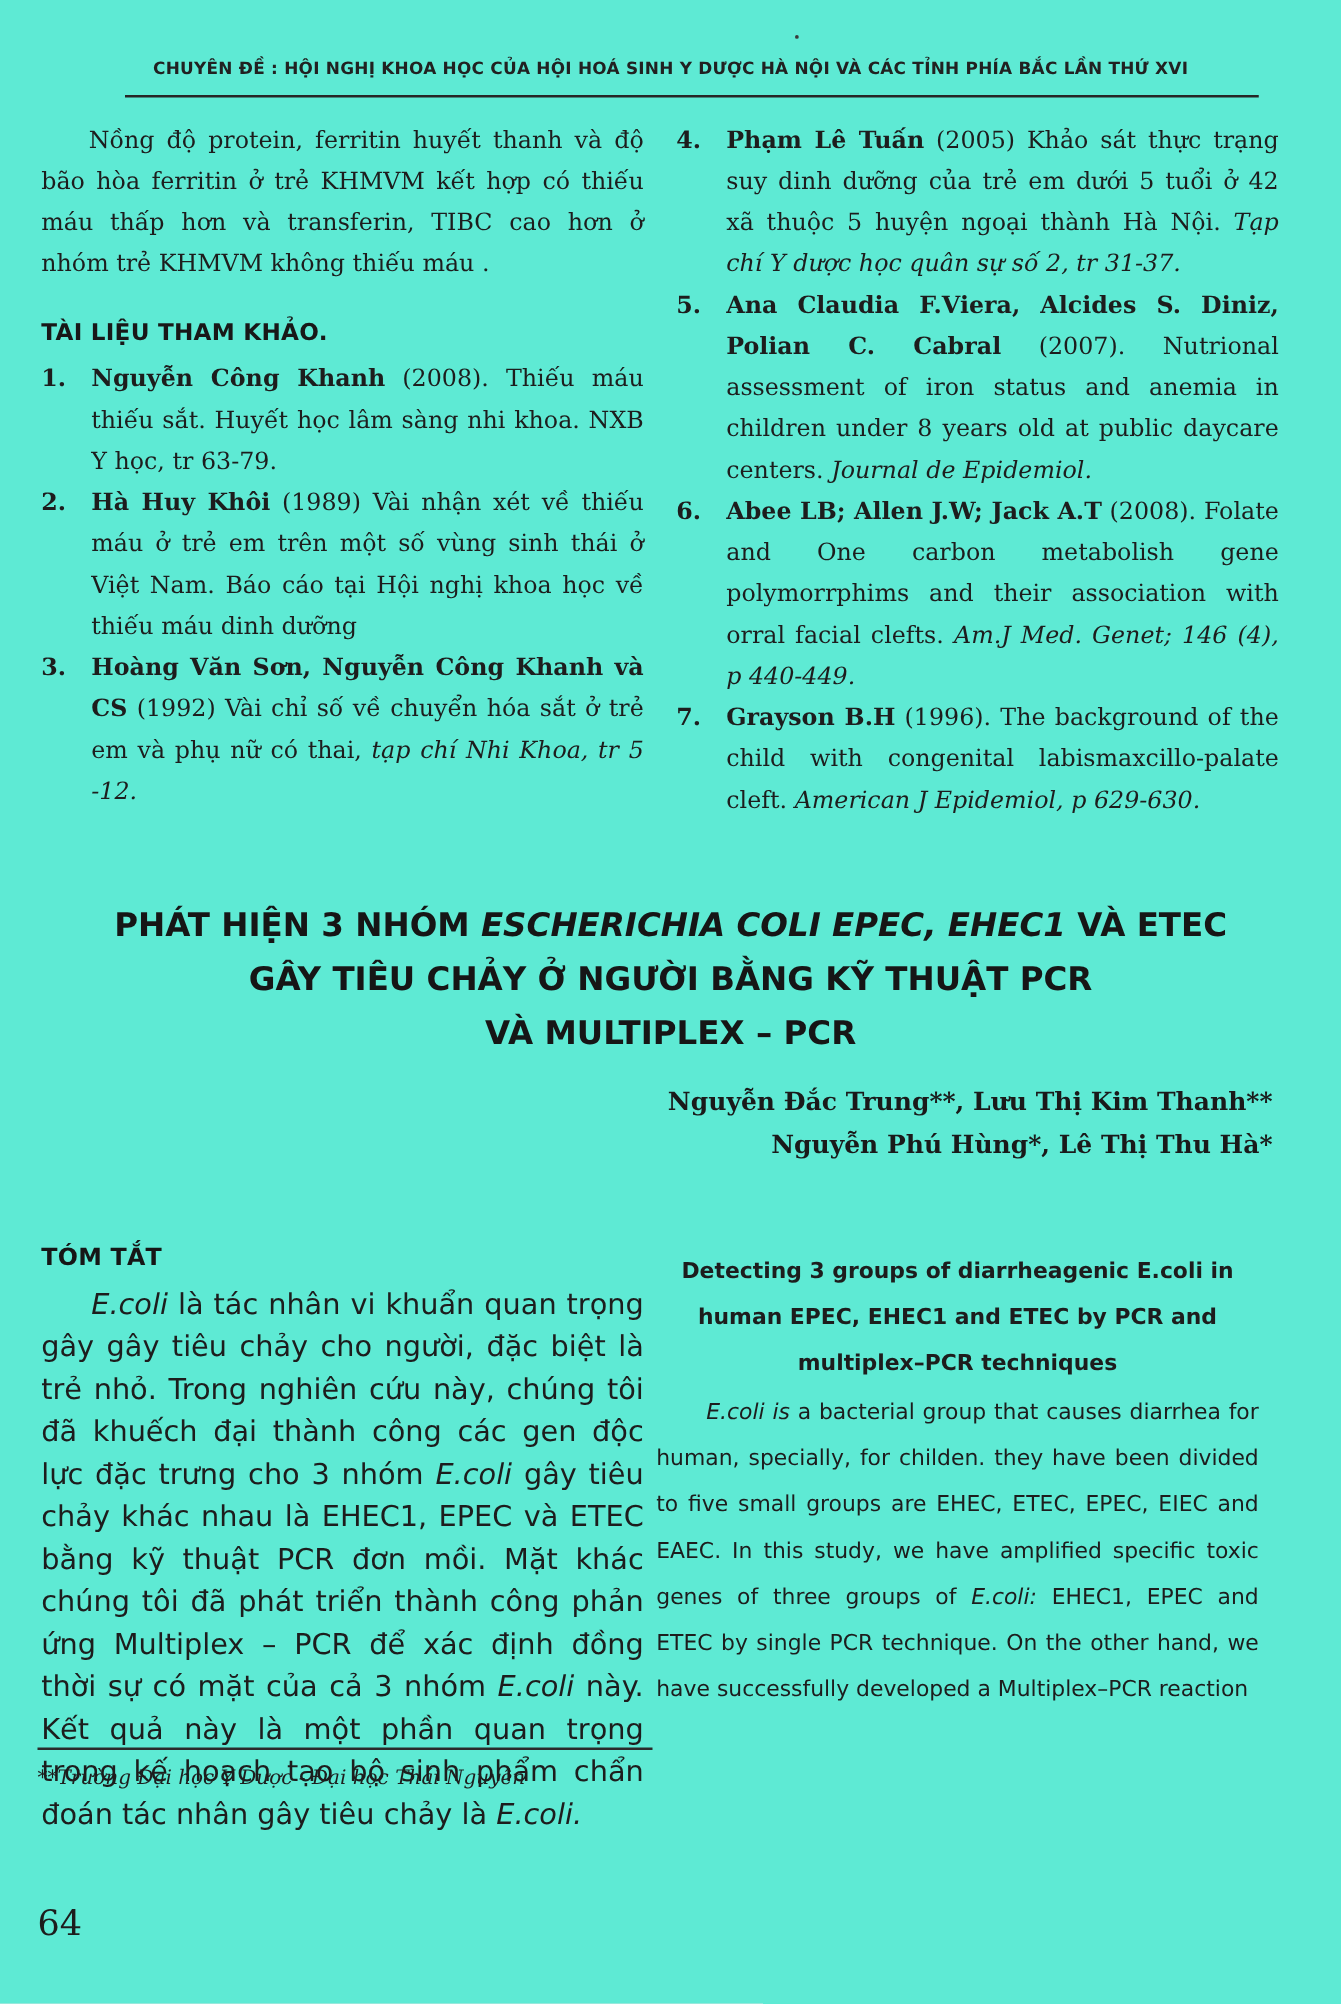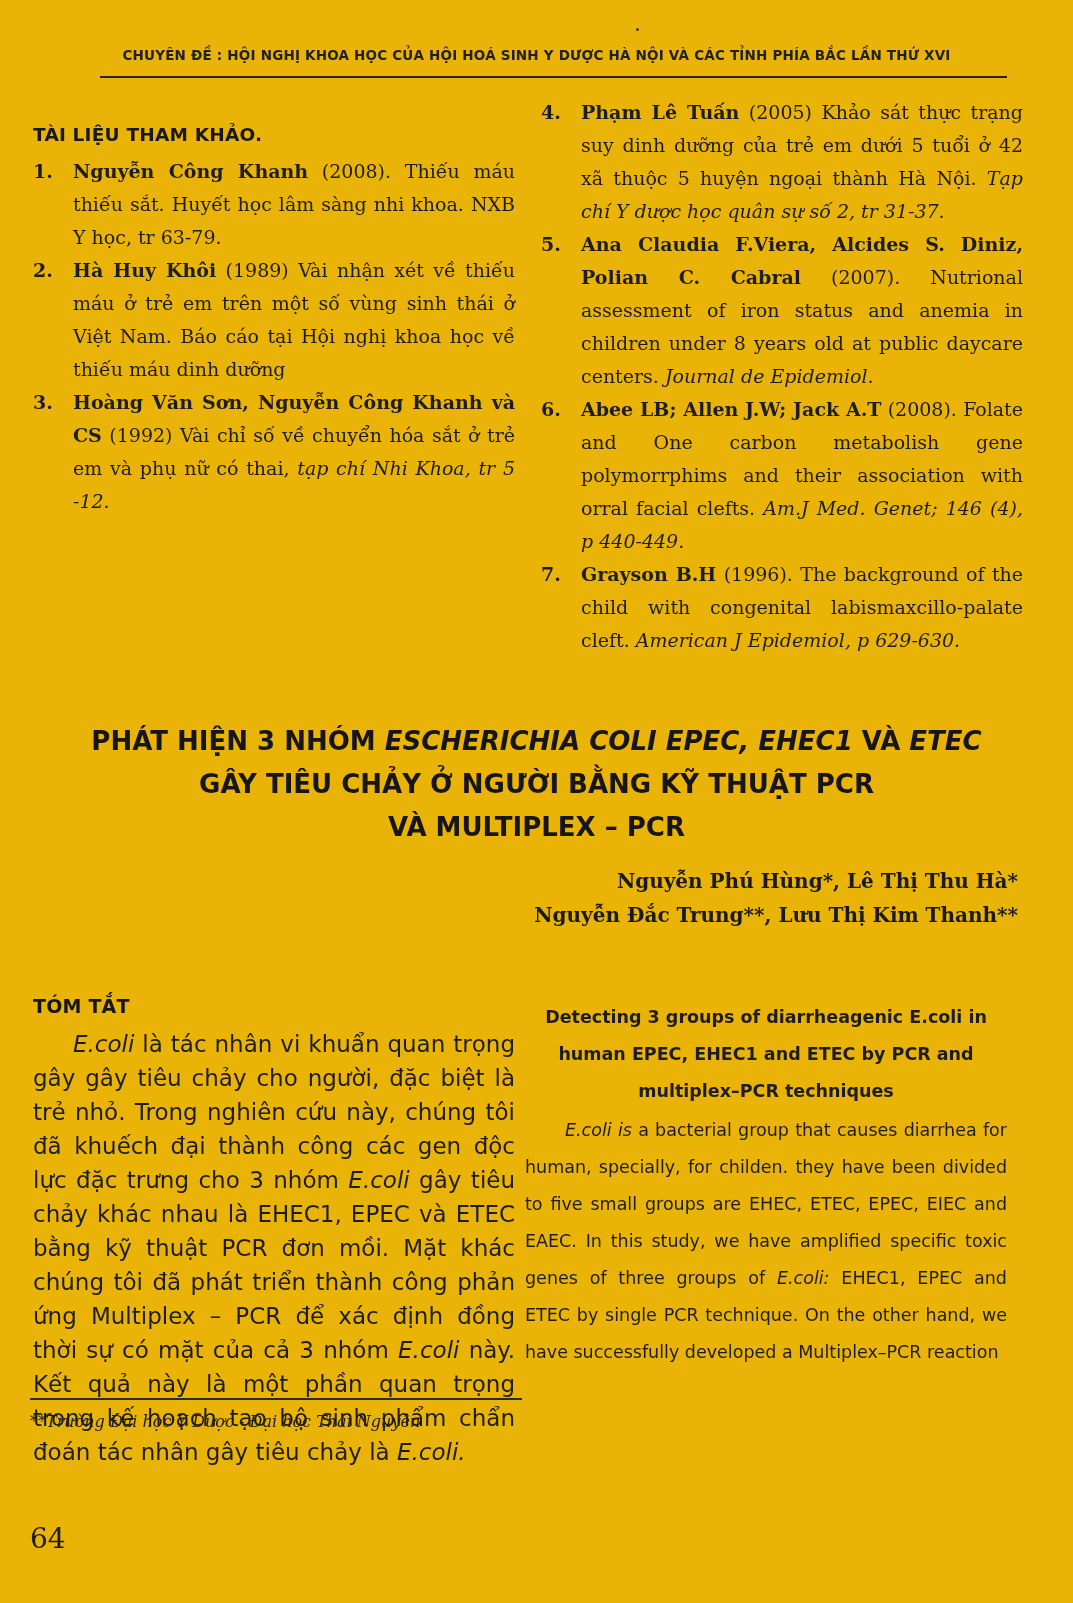--- a/index.html
+++ b/index.html
@@ -2,21 +2,21 @@
 <html><head>
 <meta charset="utf-8">
 <style>
   * { box-sizing: border-box; }
   html, body { margin: 0; padding: 0; background: #e9e9e7; }
   .page {
     position: relative;
     width: 1073px;
     height: 1603px;
     margin: 0 auto;
-    background: #eab308;
+    background: #5eead4;
     color: #1d1d1d;
     font-family: "DejaVu Serif", serif;
     overflow: hidden;
   }
 
   
   .running-header {
     position: absolute;
     top: 47px; left: 0;
     width: 100%;
@@ -170,20 +170,21 @@
 
   <div class="scan-dot"></div>
 
   <div class="running-header">
     <span>CHUYÊN ĐỀ : HỘI NGHỊ KHOA HỌC CỦA HỘI HOÁ SINH Y DƯỢC HÀ NỘI VÀ CÁC TỈNH PHÍA BẮC LẦN THỨ XVI</span>
   </div>
   <div class="header-rule"></div>
 
   <div class="top-columns">
     <div class="col">
+      <p class="intro">Nồng độ protein, ferritin huyết thanh và độ bão hòa ferritin ở trẻ KHMVM kết hợp có thiếu máu thấp hơn và transferin, TIBC cao hơn ở nhóm trẻ KHMVM không thiếu máu .</p>
       <h3 class="refs-heading">TÀI LIỆU THAM KHẢO.</h3>
       <div class="ref-list">
           <div class="ref">
             <span class="ref-num">1.</span>
             <span class="ref-text"><span style="font-weight: bold;">Nguyễn Công Khanh</span><span> (2008).  Thiếu máu thiếu sắt. Huyết học lâm sàng nhi khoa. NXB Y học, tr 63-79.</span></span>
           </div>
           <div class="ref">
             <span class="ref-num">2.</span>
             <span class="ref-text"><span style="font-weight: bold;">Hà Huy Khôi</span><span> (1989) Vài nhận xét về thiếu máu ở trẻ em trên một số vùng sinh thái ở Việt Nam. Báo cáo tại Hội nghị khoa học về thiếu máu dinh dưỡng</span></span>
           </div>
@@ -209,28 +210,28 @@
           </div>
           <div class="ref">
             <span class="ref-num">7.</span>
             <span class="ref-text"><span style="font-weight: bold;">Grayson B.H</span><span> (1996). The background of the child with congenital labismaxcillo-palate cleft. </span><span style="font-style: italic;">American J Epidemiol, p 629-630.</span></span>
           </div>
         </div>
     </div>
   </div>
 
   <div class="article-title">
-    <div class="title-line"><span>PHÁT HIỆN 3 NHÓM </span><span style="font-style: italic;">ESCHERICHIA COLI EPEC,</span><span>  </span><span style="font-style: italic;">EHEC1</span><span> VÀ </span><span style="font-style: italic;">ETEC</span></div>
+    <div class="title-line"><span>PHÁT HIỆN 3 NHÓM </span><span style="font-style: italic;">ESCHERICHIA COLI EPEC,</span><span>  </span><span style="font-style: italic;">EHEC1</span><span> VÀ </span><span style="">ETEC</span></div>
     <div class="title-line">GÂY TIÊU CHẢY Ở NGƯỜI BẰNG KỸ THUẬT PCR</div>
     <div class="title-line">VÀ MULTIPLEX – PCR</div>
   </div>
 
   <div class="authors">
+    <div>Nguyễn Đắc Trung**, Lưu Thị Kim Thanh**</div>
     <div>Nguyễn Phú Hùng*, Lê Thị Thu Hà*</div>
-    <div>Nguyễn Đắc Trung**, Lưu Thị Kim Thanh**</div>
   </div>
 
   <div class="bottom-columns">
     <div class="col">
       <h3 class="sec-heading">TÓM TẮT</h3>
       <p class="viet-abstract indent"><span style="font-style: italic;">E.coli</span><span> là tác nhân vi khuẩn quan trọng gây gây tiêu chảy cho người, đặc biệt là trẻ nhỏ. Trong nghiên cứu này, chúng tôi đã khuếch đại thành công các gen độc lực đặc trưng cho 3 nhóm </span><span style="font-style: italic;">E.coli</span><span> gây tiêu chảy khác nhau là EHEC1, EPEC và ETEC bằng kỹ thuật PCR đơn mồi. Mặt khác chúng tôi đã phát triển thành công phản ứng Multiplex – PCR để xác định đồng thời sự có mặt của cả 3 nhóm </span><span style="font-style: italic;">E.coli</span><span> này. Kết quả này là một phần quan trọng trong kế hoạch tạo bộ sinh phẩm chẩn đoán tác nhân gây tiêu chảy là </span><span style="font-style: italic;">E.coli.</span></p>
     </div>
     <div class="col">
       <div class="abstract-subtitle">Detecting 3 groups of diarrheagenic E.coli in human EPEC, EHEC1 and ETEC by PCR and multiplex–PCR techniques</div>
       <p class="eng-abstract indent"><span style="font-style: italic;">E.coli is</span><span> a bacterial group that causes diarrhea for human, specially, for childen. they have been divided to five small groups  are EHEC, ETEC, EPEC, EIEC and EAEC. In this study, we have amplified specific toxic genes of three groups of </span><span style="font-style: italic;">E.coli:</span><span> EHEC1, EPEC and ETEC by single PCR technique. On the other hand, we have successfully developed a Multiplex–PCR reaction</span></p>

